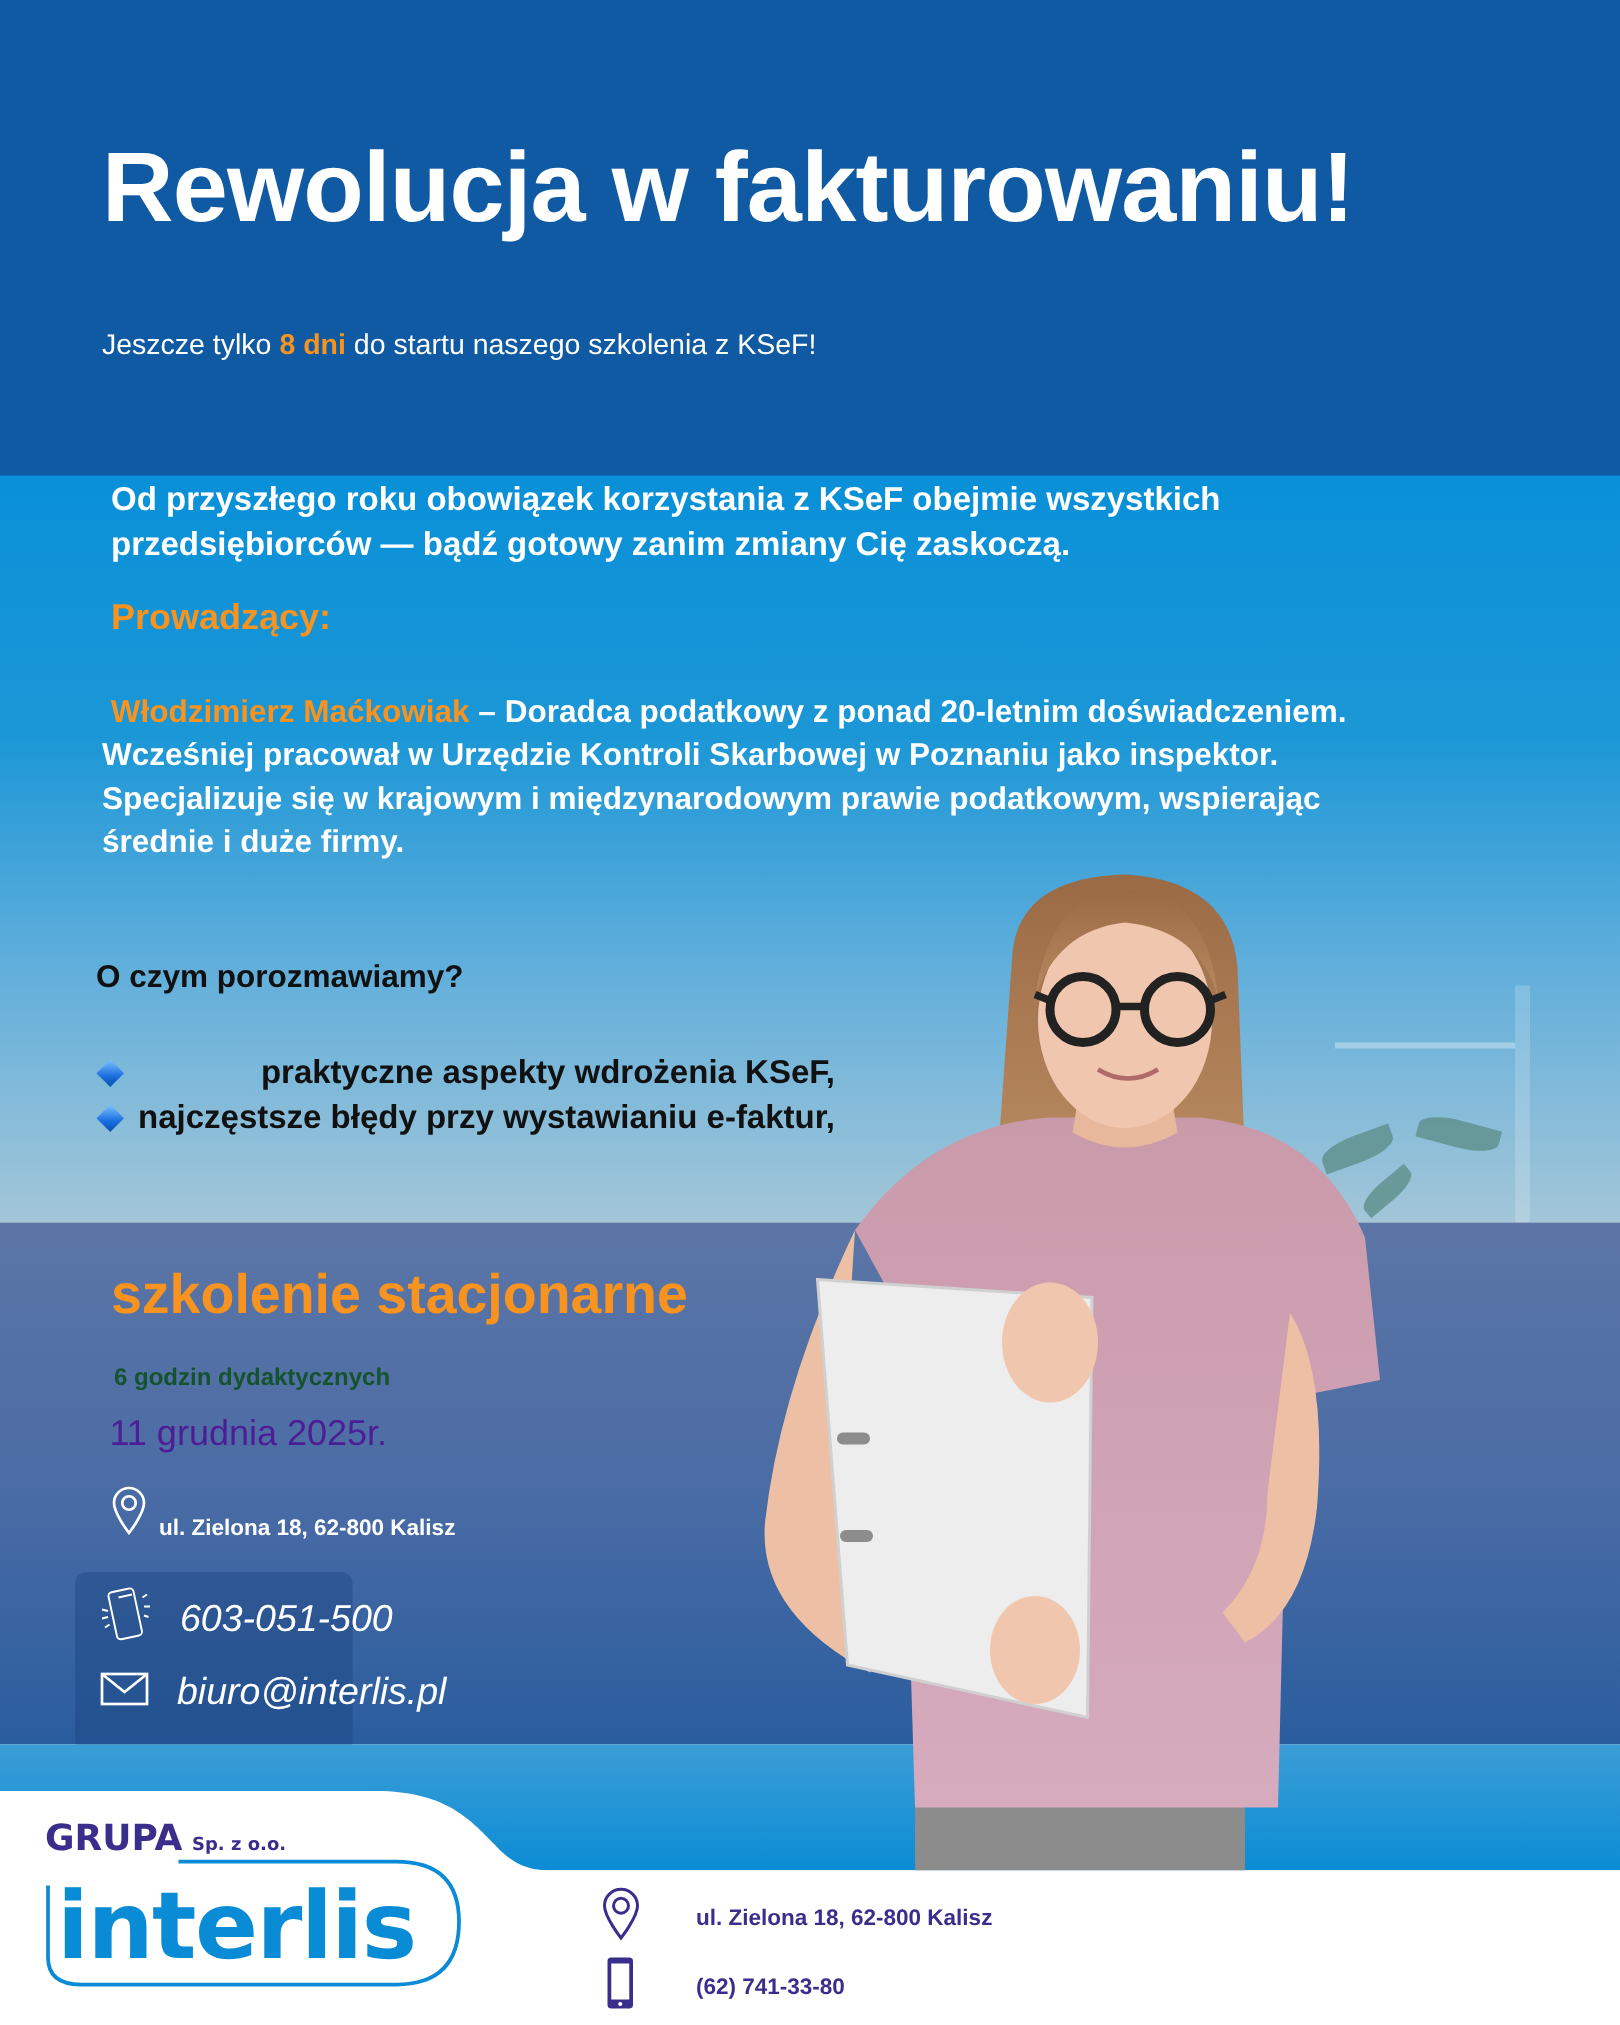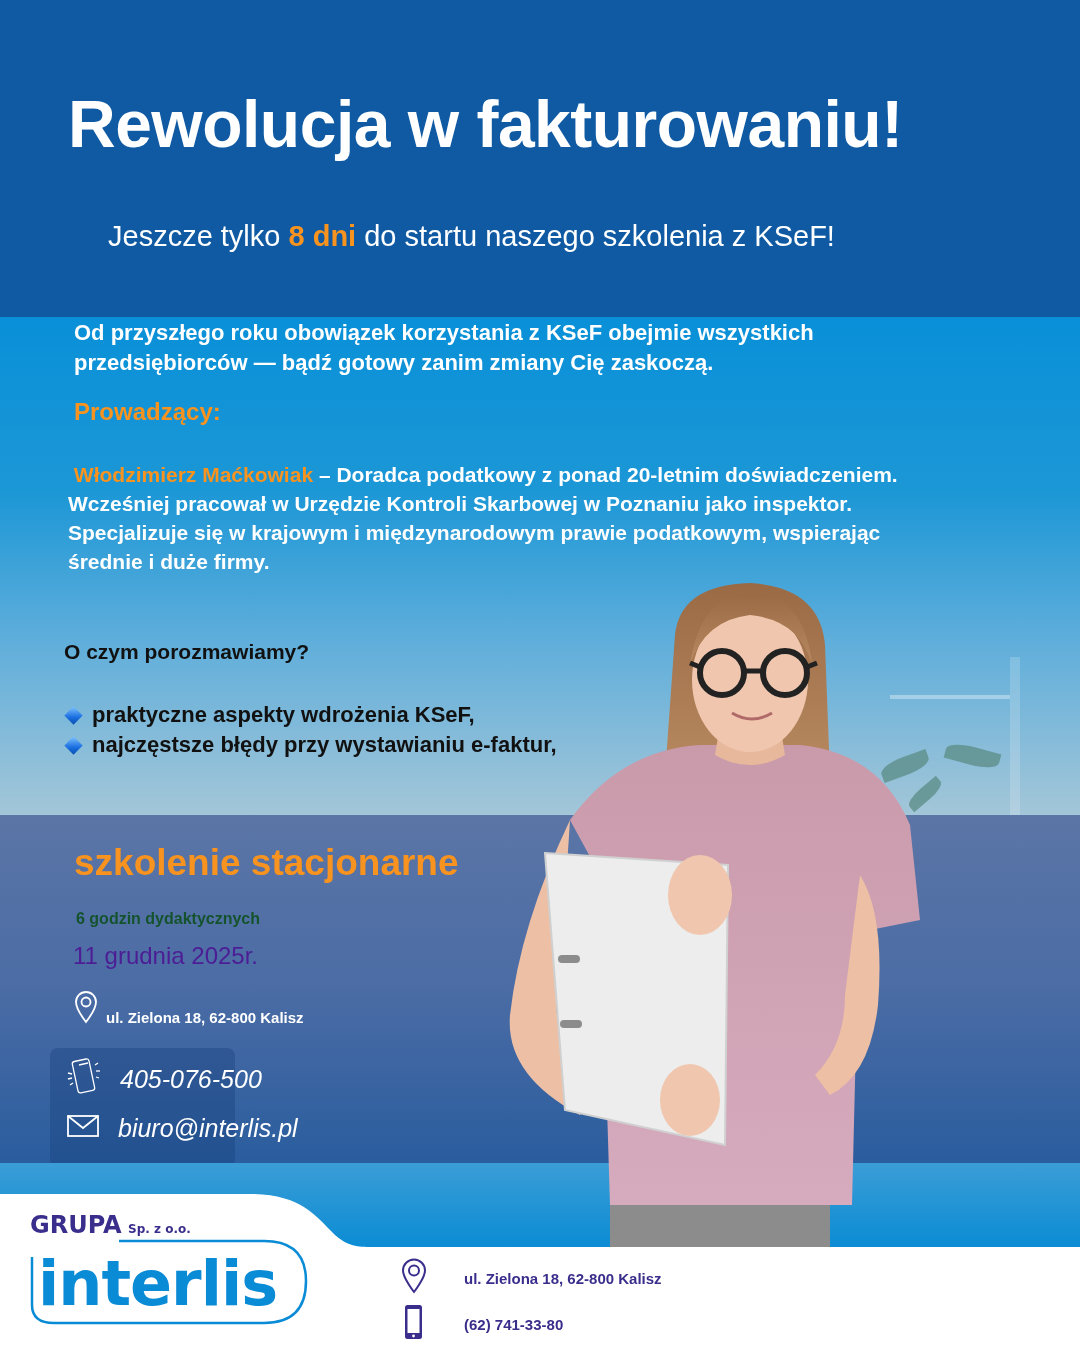--- a/index.html
+++ b/index.html
@@ -10,21 +10,21 @@
       position: absolute; left: 0; top: 0; width: 1080px; height: 352px;
       background: #0F5AA3;
     }
     .title {
       position: absolute; left: 68px; top: 86px;
       font-size: 66px; font-weight: 700; color: #ffffff; letter-spacing: -0.5px;
       white-space: nowrap;
     }
     .subtitle {
       position: absolute; left: 68px; top: 220px;
-      font-size: 29px; color: #ffffff; white-space: nowrap; margin-left: 40px;
+      font-size: 19px; color: #ffffff; white-space: nowrap;
     }
     .subtitle .accent { color: #F7931E; font-weight: 700; }
 
     .mid {
       position: absolute; left: 0; top: 317px; width: 1080px; height: 498px;
       background: linear-gradient(180deg, #0990D8 0%, #1C97D6 35%, #5FAEDB 65%, #A3C6D8 100%);
       overflow: hidden;
     }
     
     .shelf {
@@ -53,21 +53,21 @@
     }
     .bio .name { color: #F7931E; }
     .topics-q {
       position: absolute; left: 64px; top: 640px;
       font-size: 21px; font-weight: 700; color: #111111;
     }
     .topics {
       position: absolute; left: 64px; top: 700px; list-style: none;
       font-size: 22px; font-weight: 700; color: #111111; line-height: 30px;
     }
-    .topics li { display: flex; align-items: center; }
+    .topics li { display: flex; align-items: center; justify-content: space-between; }
     .diamond {
       display: inline-block; width: 13px; height: 13px; margin: 0 12px 0 3px;
       transform: rotate(45deg);
       background: linear-gradient(135deg, #7FC3FF 0%, #1A6FE0 60%, #0A4FB0 100%);
     }
 
     .band {
       position: absolute; left: 0; top: 815px; width: 1080px; height: 348px;
       background: linear-gradient(180deg, #5B75A6 0%, #4B6CA5 50%, #2A5D9E 100%);
       overflow: hidden;
@@ -169,21 +169,21 @@
       <rect x="9" y="3" width="17" height="32" rx="2.5" transform="rotate(-12 17 19)"></rect>
       <line x1="13" y1="8" x2="22" y2="6"></line>
       <line x1="2" y1="16" x2="6" y2="17"></line>
       <line x1="2" y1="22" x2="6" y2="21"></line>
       <line x1="4" y1="28" x2="7" y2="26"></line>
       <line x1="29" y1="8" x2="32" y2="6"></line>
       <line x1="30" y1="14" x2="34" y2="14"></line>
       <line x1="30" y1="20" x2="33" y2="21"></line>
     </svg>
   </span>
-  <span class="txt">405-076-500</span>
+  <span class="txt">603-051-500</span>
 </div>
 
 <div class="contact-row" style="top:1113px;">
   <span>
     <svg width="36" height="26" viewBox="0 0 36 26" fill="none" stroke="#ffffff" stroke-width="1.8">
       <rect x="2" y="3" width="30" height="20"></rect>
       <polyline points="2,3 17,15 32,3"></polyline>
     </svg>
   </span>
   <span class="txt" style="margin-left:16px;">biuro@interlis.pl</span>

